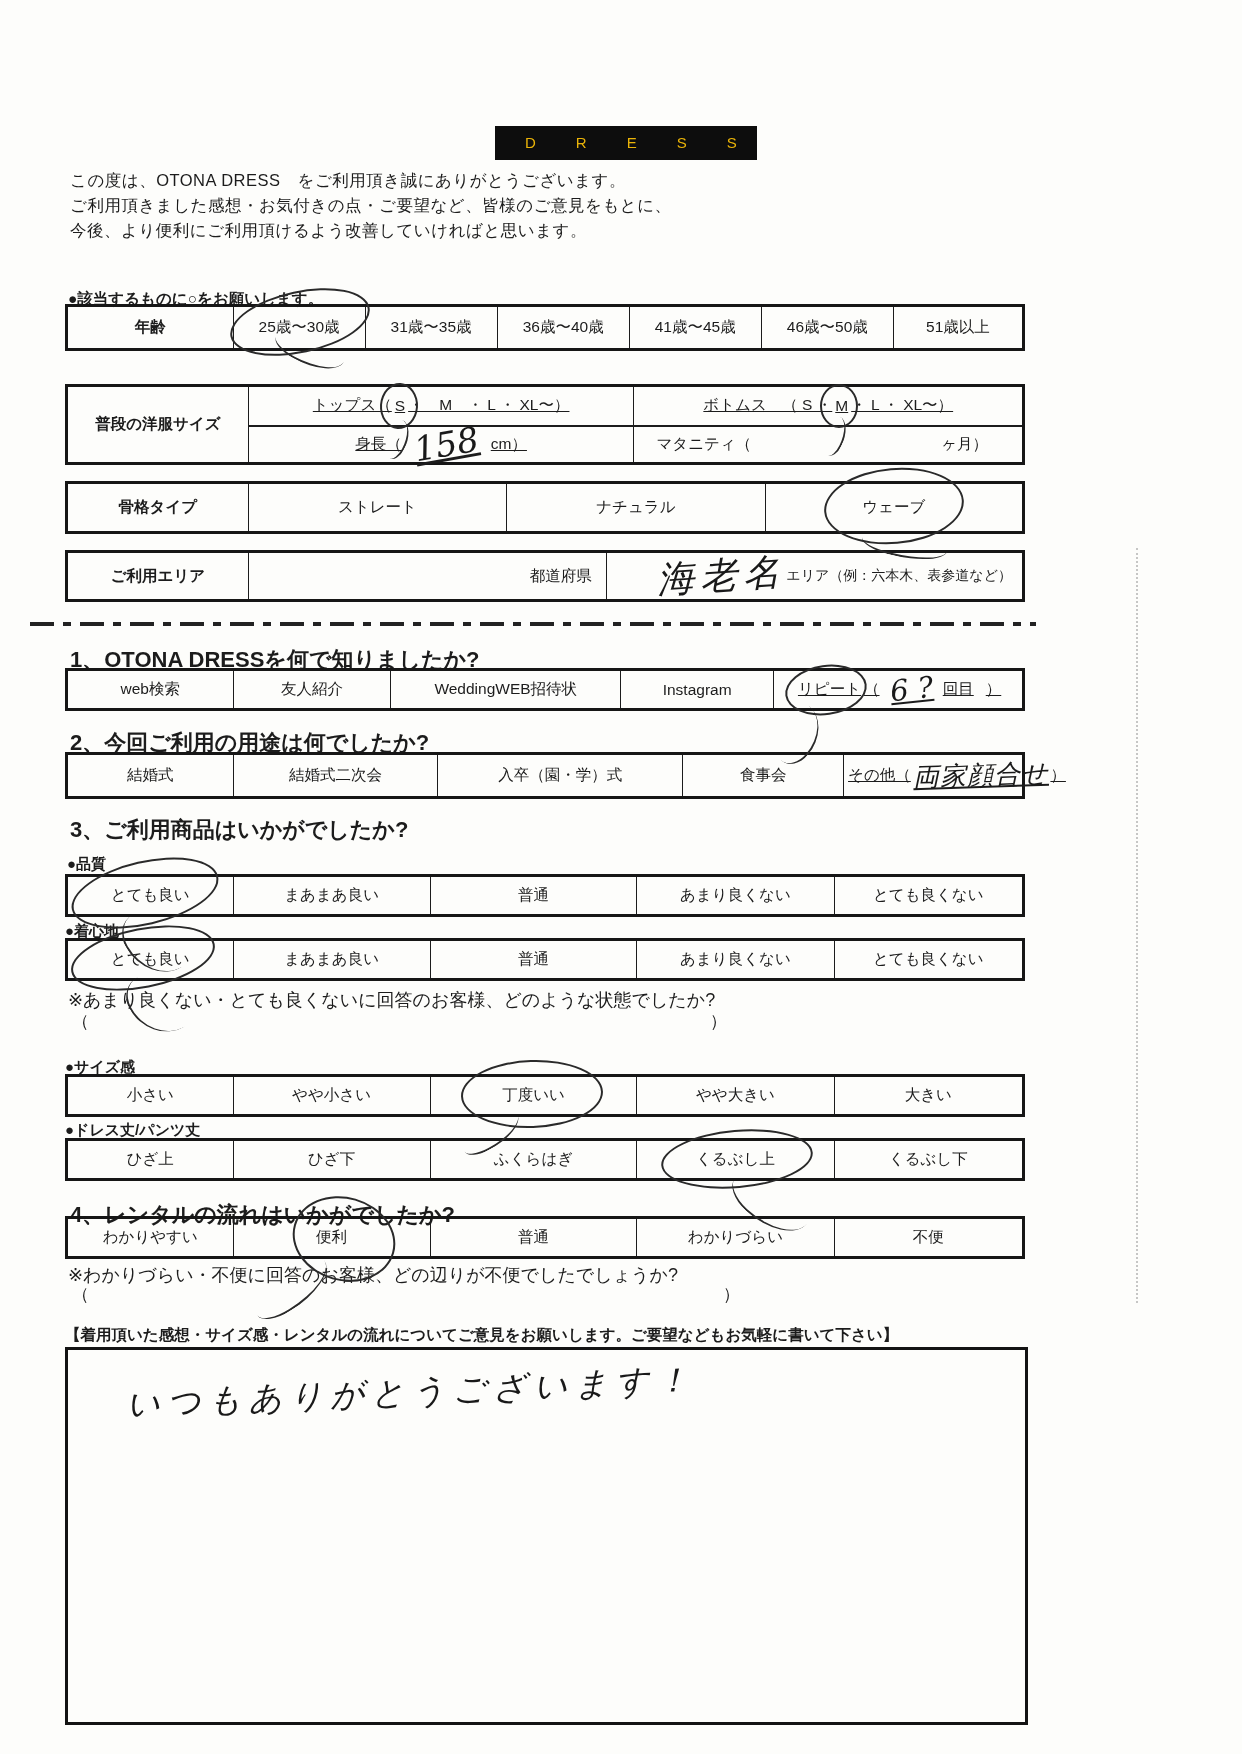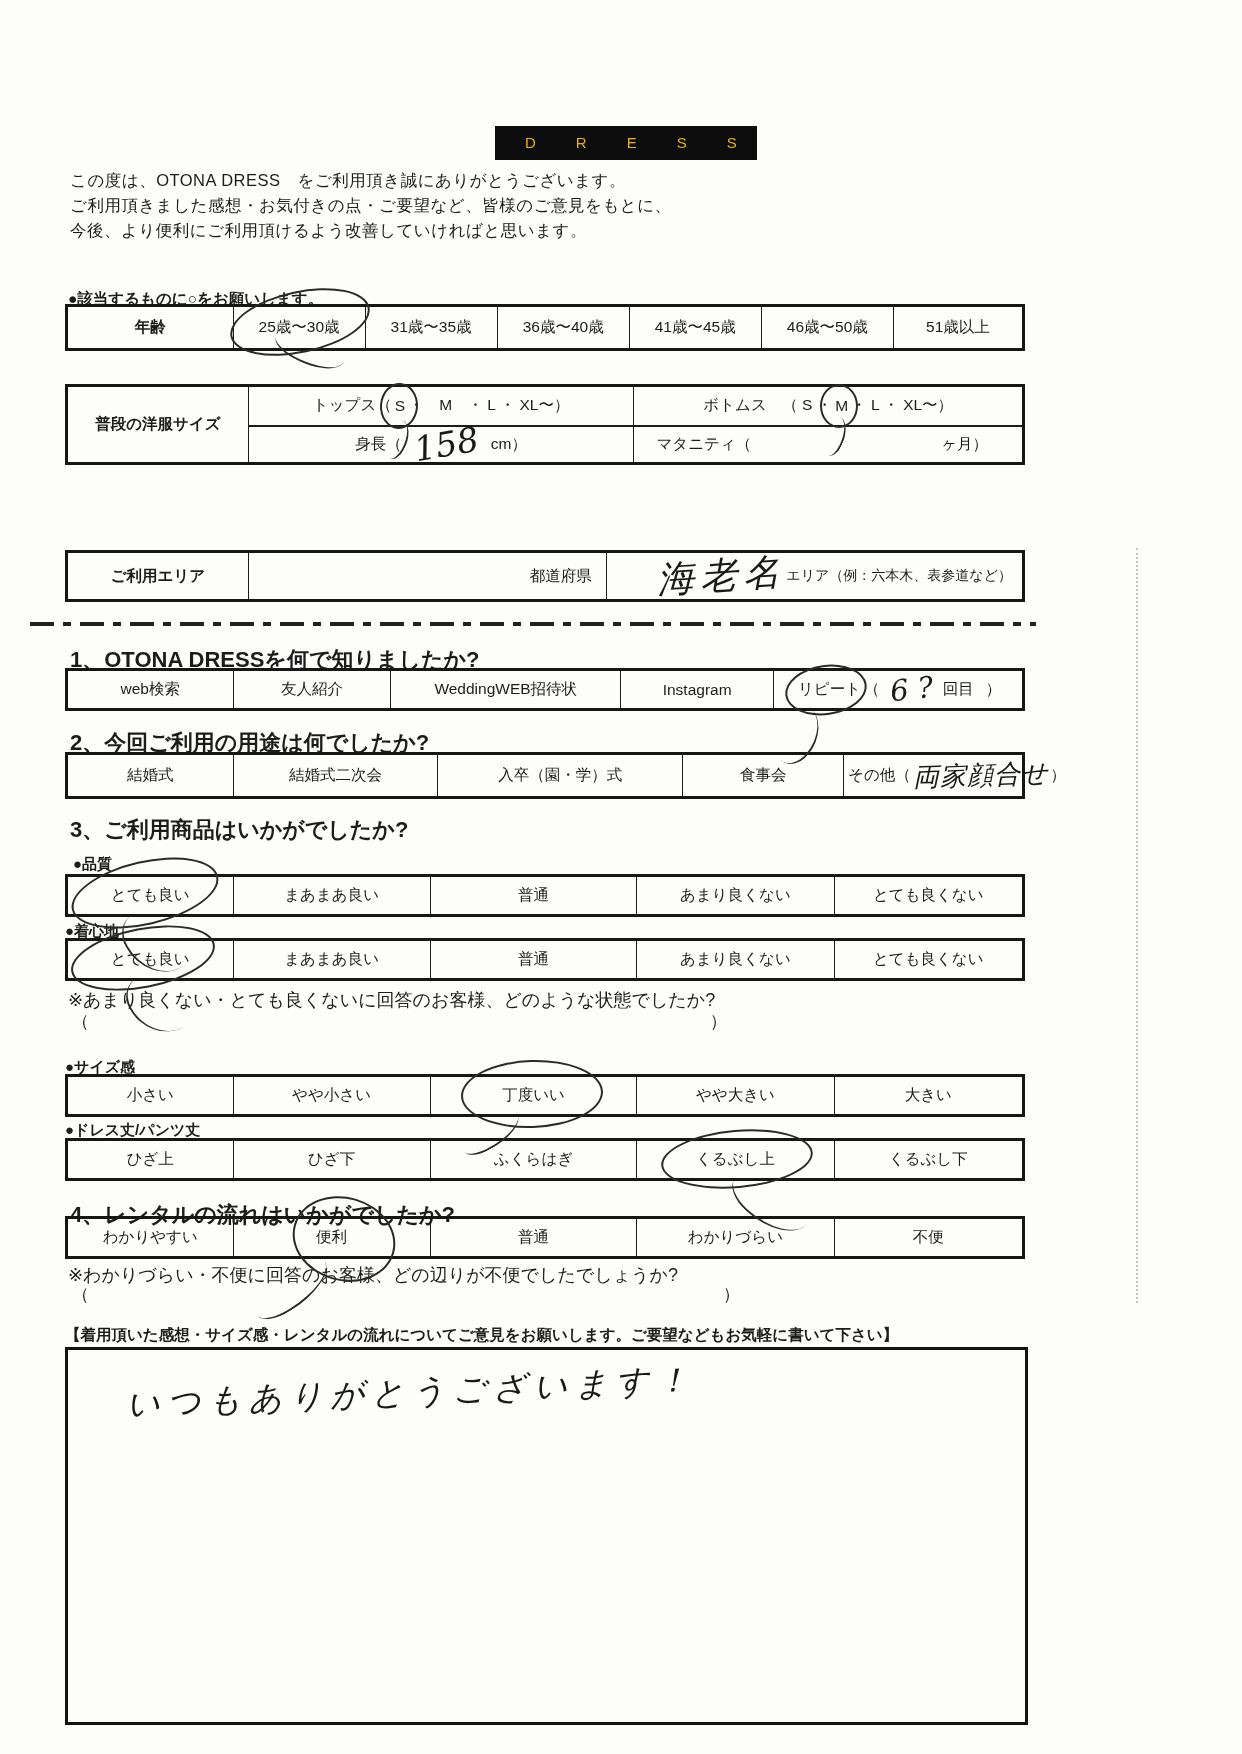--- a/index.html
+++ b/index.html
@@ -32,21 +32,21 @@
   table.tbl {
     left:65px; width:960px; border-collapse:collapse; table-layout:fixed;
     border:3px solid #161616;
   }
   table.tbl td {
     border:1.6px solid #1c1c1c; text-align:center; vertical-align:middle;
     font-size:15.5px; padding:2px 4px; position:relative; overflow:visible;
   }
   table.tbl td.hdr { font-weight:bold; }
   table.size-tbl tr + tr td { border-top-width:2.5px; }
-  .cellflex { display:inline-flex; align-items:center; justify-content:center; white-space:nowrap; }
+  .cellflex { display:inline-flex; align-items:center; justify-content:center; white-space:nowrap;text-decoration:underline; }
   .between { display:flex; justify-content:space-between; align-items:center; }
   .hint { font-size:14px; }
   .circletgt { position:relative; display:inline-block; padding:0 3px; }
   
   .circle {
     position:absolute; border:2.6px solid #2a2a2a; border-radius:50%;
     pointer-events:none; z-index:3; box-sizing:border-box;
   }
   .tail {
     position:absolute; border-bottom:2.6px solid #2a2a2a;
@@ -159,20 +159,40 @@
       <td>
         <span class="between" style="padding:0 30px 0 18px">
           <span>マタニティ（</span>
           <span>ヶ月）</span>
         </span>
       </td>
     </tr>
   </tbody>
     </table>
 
+  <table class="tbl abs" style="top:481px">
+    <colgroup>
+        <col style="width:19%">
+        <col style="width:27%">
+        <col style="width:27%">
+        <col style="width:27%">
+      </colgroup>
+    <tbody>
+        <tr style="height:50px">
+      <td class="hdr"><span>骨格タイプ</span></td>
+      <td><span>ストレート</span></td>
+      <td><span>ナチュラル</span></td>
+      <td>
+        <span>ウェーブ</span>
+        <span class="circle" style="left:58px;top:-16px;width:140px;height:76px;transform:rotate(-5deg)"></span>
+        <span class="tail" style="left:96px;top:46px;width:86px;height:26px;transform:rotate(14deg)"></span>
+      </td>
+    </tr>
+  </tbody>
+    </table>
 
   <table class="tbl abs" style="top:550px">
     <colgroup>
         <col style="width:19%">
         <col style="width:37.4%">
         <col style="width:43.6%">
       </colgroup>
     <tbody>
         <tr style="height:49px">
       <td class="hdr"><span>ご利用エリア</span></td>
@@ -242,21 +262,21 @@
           <span class="hand hw-other">両家顔合せ</span>
           <span>）</span>
         </span>
       </td>
     </tr>
   </tbody>
     </table>
 
   <div class="abs qtitle" style="left:70px;top:815px">3、ご利用商品はいかがでしたか?</div>
 
-  <div class="abs bullet-label" style="left:73px;top:855px">●品質</div>
+  <div class="abs bullet-label" style="left:67px;top:855px">●品質</div>
   <table class="tbl abs" style="top:874px">
     <colgroup>
         <col style="width:17.4%">
         <col style="width:20.6%">
         <col style="width:21.6%">
         <col style="width:20.6%">
         <col style="width:19.8%">
       </colgroup>
     <tbody>
         <tr style="height:40px">

